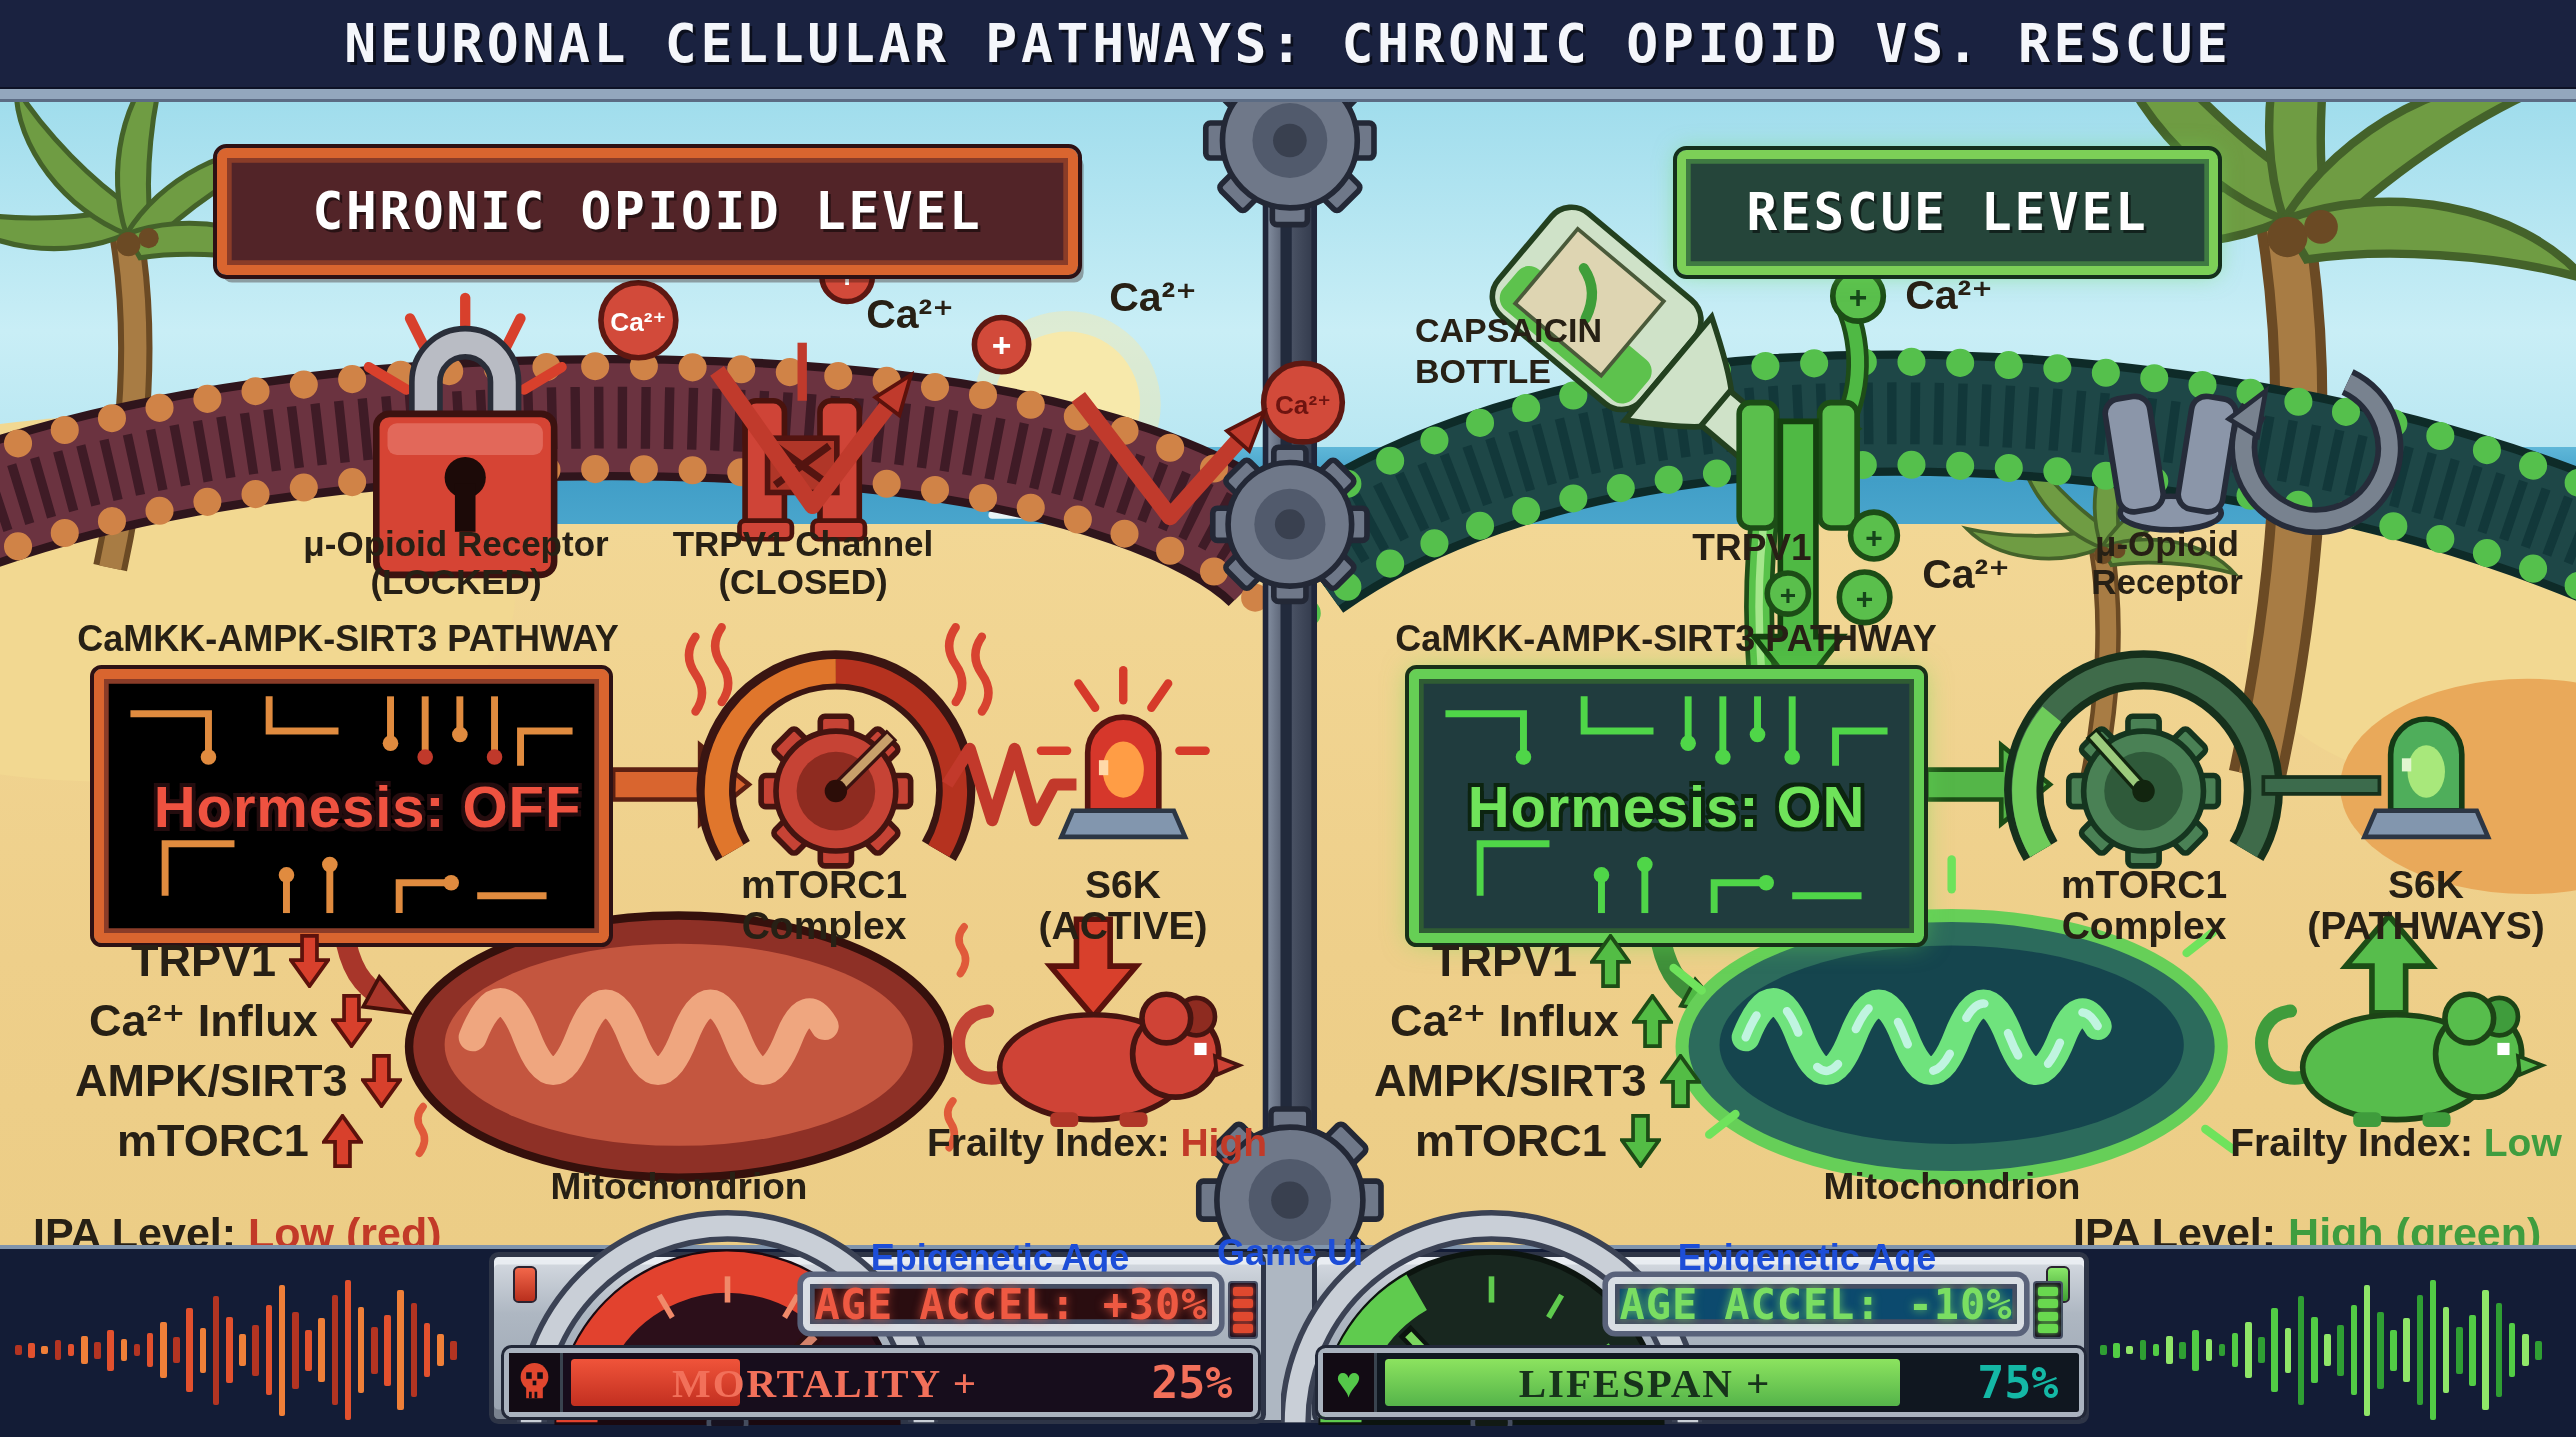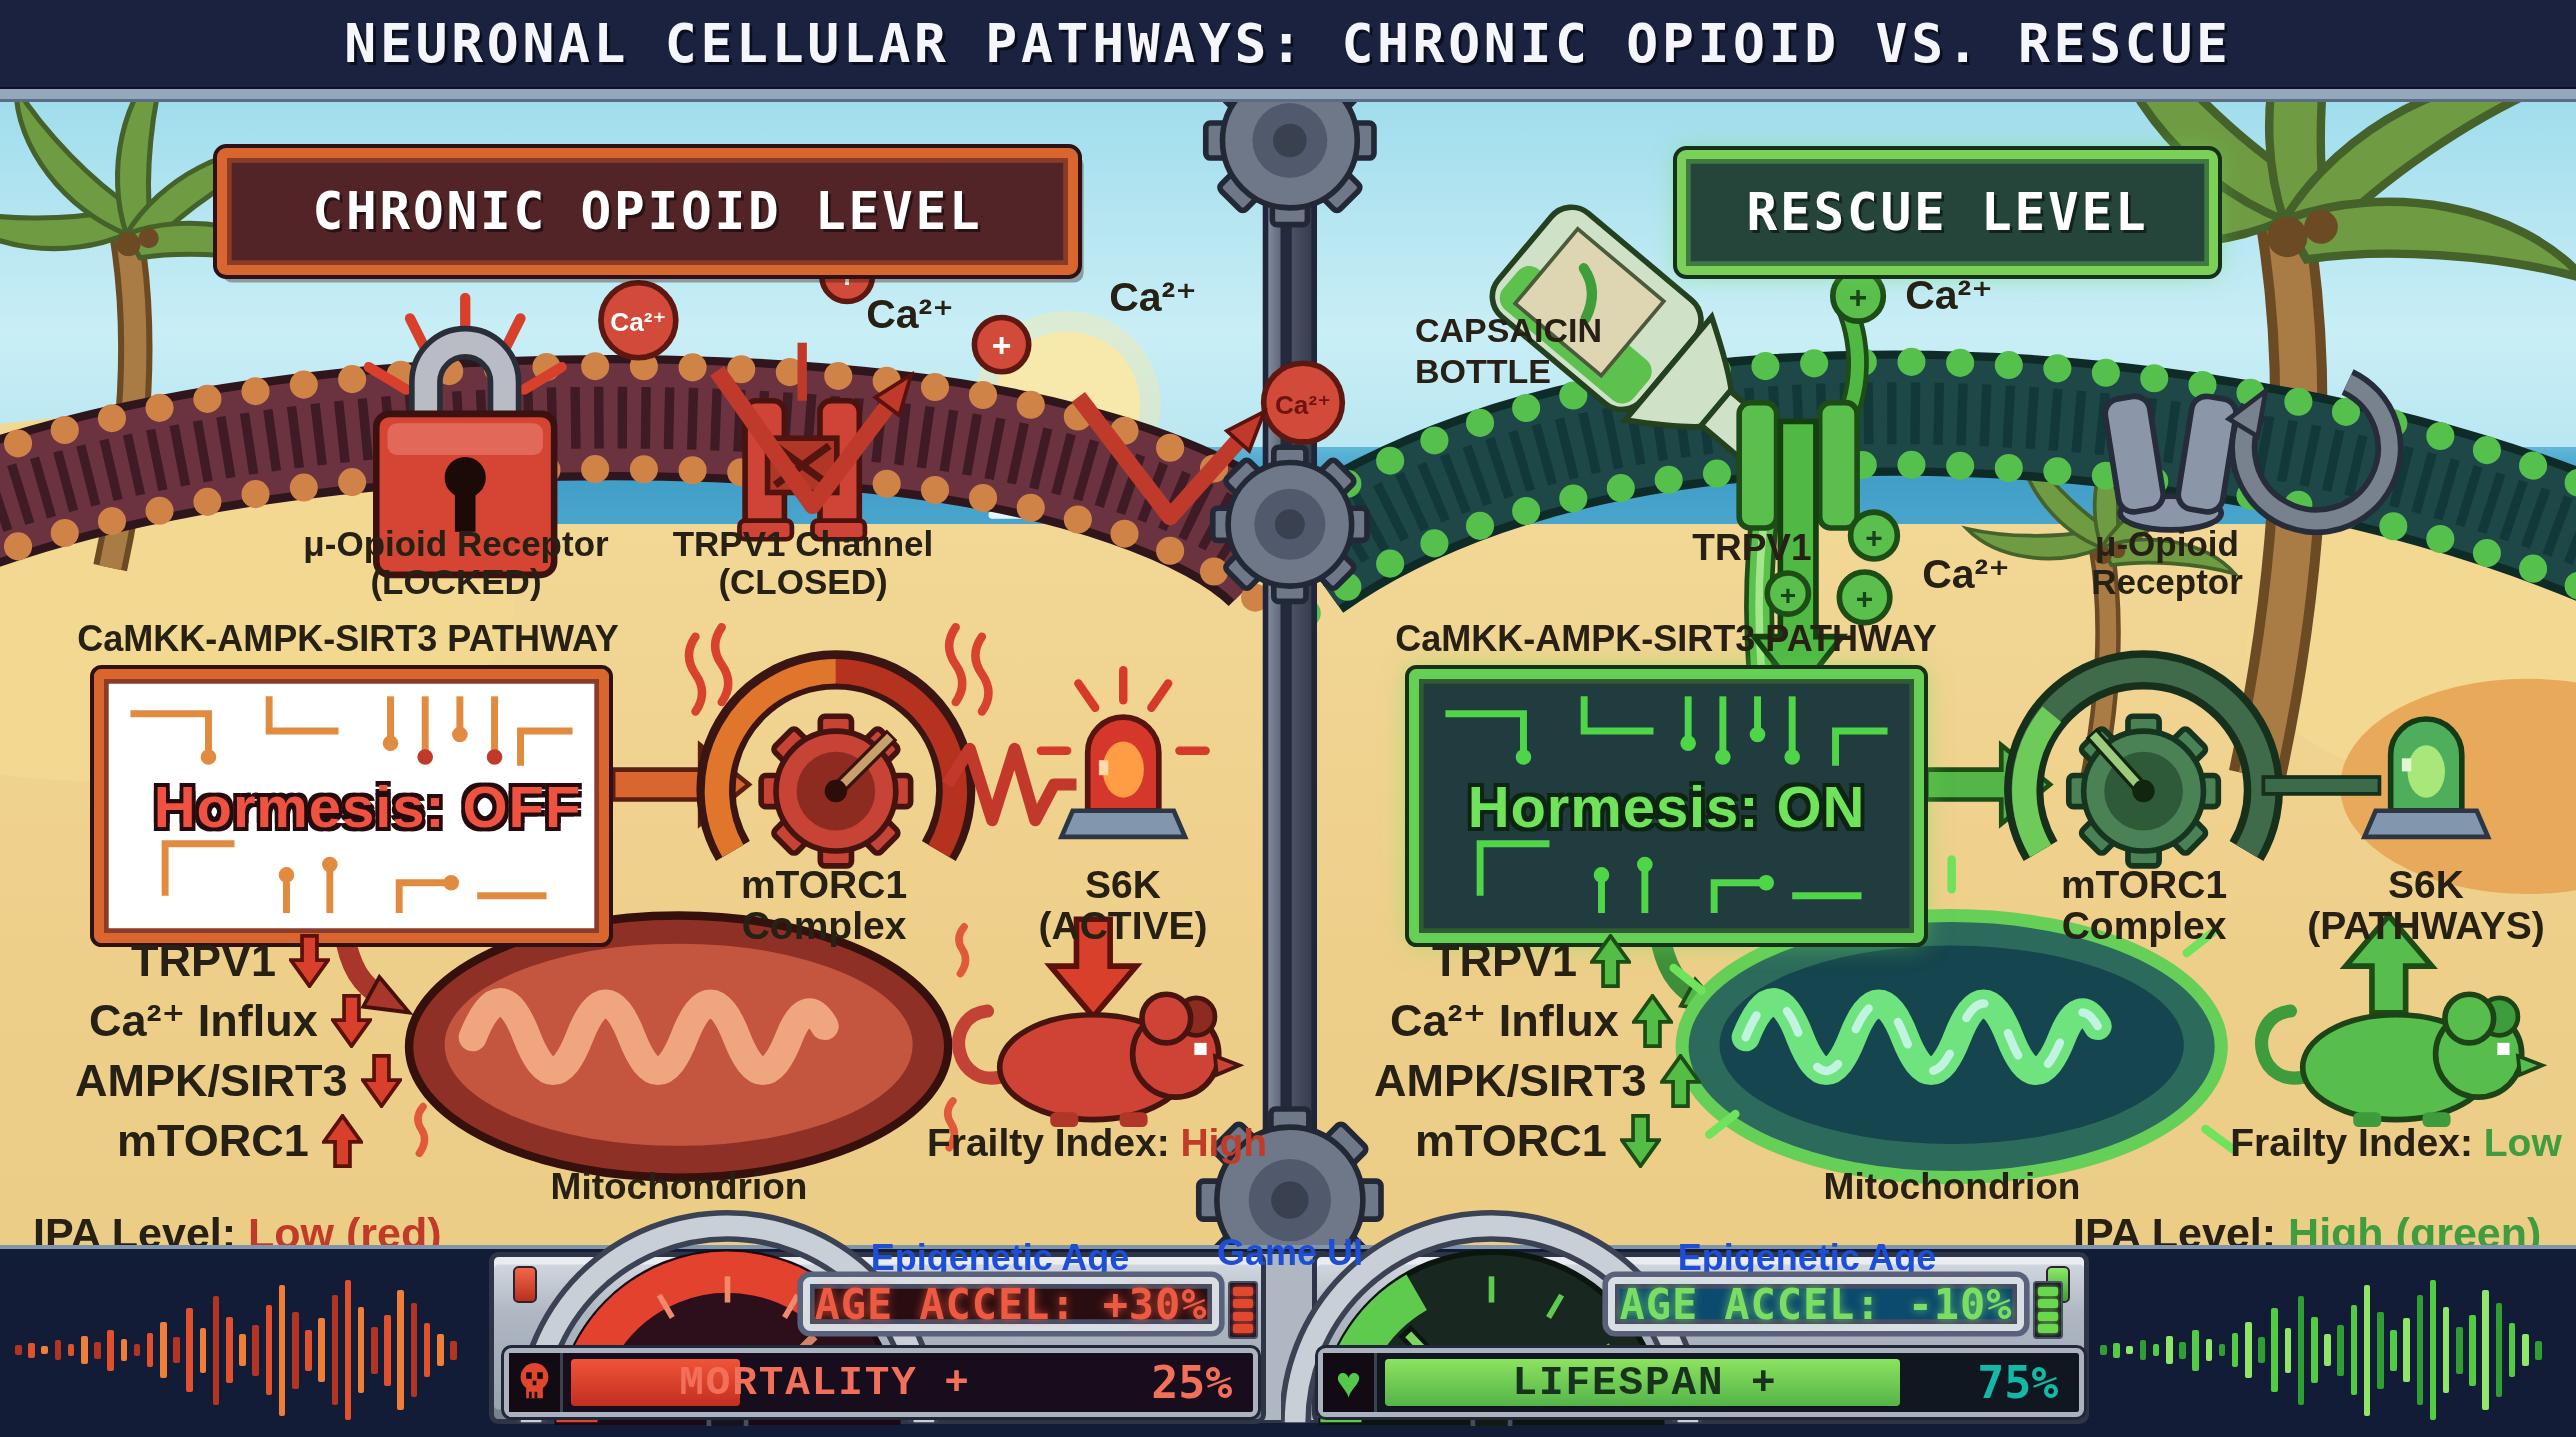--- a/index.html
+++ b/index.html
@@ -32,21 +32,21 @@
           border:10.3px solid #d9652f; outline:4.7px solid #2d1114;
           box-shadow:inset 0 0 0 4.7px #8a3c28, 5.6px 7.5px 0 rgba(40,15,10,.35); }
   .banner.green { left:1677px; top:150px; width:541px; height:125px; background:#25453a;
           border:9.4px solid #7ccf57; outline:4.7px solid #15301b;
           box-shadow:inset 0 0 0 4.7px #3f7a42, 0 0 22.5px rgba(110,220,90,.55); }
   
   .circuit { position:absolute; display:flex; align-items:center; justify-content:center;
           border-radius:7.5px; z-index:3; overflow:hidden; }
   .circuit svg { position:absolute; inset:0; width:100%; height:100%; }
   .circuit .horm { position:relative; font-weight:bold; font-size:58px; letter-spacing:0.9px; }
-  .circuit.red { left:94px; top:669px; width:515px; height:274px; background:#ffffff;
+  .circuit.red { left:94px; top:669px; width:515px; height:274px; background:#000000;
           border:10.3px solid #d9652f; outline:4.7px solid #2d1114;
           box-shadow:inset 0 0 0 4.7px #8a3c28;padding-left:32px; }
   .circuit.red .horm { color:#ef5240;
           text-shadow:3.7px 3.7px 0 #240c0e,-3.7px 3.7px 0 #240c0e,3.7px -3.7px 0 #240c0e,-3.7px -3.7px 0 #240c0e; }
   .circuit.green { left:1409px; top:669px; width:515px; height:274px; background:#203c3e;
           border:10.3px solid #66cf55; outline:4.7px solid #173018;
           box-shadow:0 0 26px rgba(102,224,80,.55), inset 0 0 0 4.7px #2f5c33; }
   .circuit.green .horm { color:#6fe35a;
           text-shadow:3.7px 3.7px 0 #0c2410,-3.7px 3.7px 0 #0c2410,3.7px -3.7px 0 #0c2410,-3.7px -3.7px 0 #0c2410; }
   
@@ -93,21 +93,21 @@
   .bar { position:absolute; top:1348px; height:69px; border:5.6px solid #aab3bf; outline:3.7px solid #222838;
          border-radius:7.5px; z-index:8; }
   .bar.left  { left:504px;  width:754px; background:#170d1c; }
   .bar.right { left:1318px; width:766px; background:#101720; }
   .bar .icon-box { position:absolute; left:0; top:0; bottom:0; width:54px; background:#120b14;
          border-right:3.7px solid #39434f; display:flex; align-items:center; justify-content:center; }
   .bar .fill { position:absolute; left:62px; top:5.6px; bottom:5.6px; border-radius:3.7px; }
   .bar.left .fill  { background:linear-gradient(#f0543a,#c22f20); }
   .bar.right .fill { background:linear-gradient(#8ce35f,#55b44a); }
   .bar .bar-label { position:absolute; left:0; right:112px; top:0; bottom:0; display:flex;
-         align-items:center; justify-content:center; font-family:Liberation Mono, monospace;
+         align-items:center; justify-content:center; font-family:Liberation Serif, serif;
          font-weight:bold; font-size:41px; letter-spacing:1.9px; }
   .bar.left .bar-label { color:#f2705a; }
   .bar.right .bar-label { color:#17331b; }
   .bar .bar-value { position:absolute; right:20.6px; top:0; bottom:0; display:flex; align-items:center;
          font-family:"DejaVu Sans Mono",monospace; font-weight:bold; font-size:45px; }
   .bar.left .bar-value { color:#f2705a; }
   .bar.right .bar-value { color:#14b8a6; }
   .heart-glyph { font-size:43px; color:#54c84a; line-height:1; }
   .wave { position:absolute; top:1275px; height:150px; display:flex; align-items:center; gap:6.6px; z-index:6; }
   .wave.left { left:15px; width:464px; }

